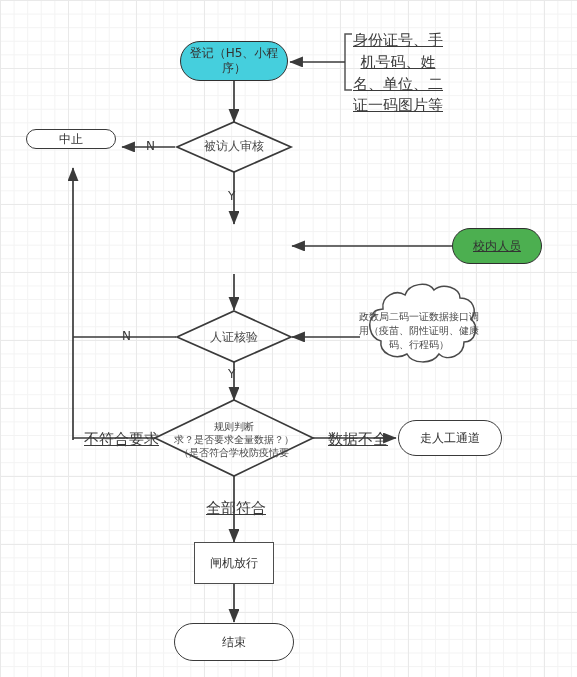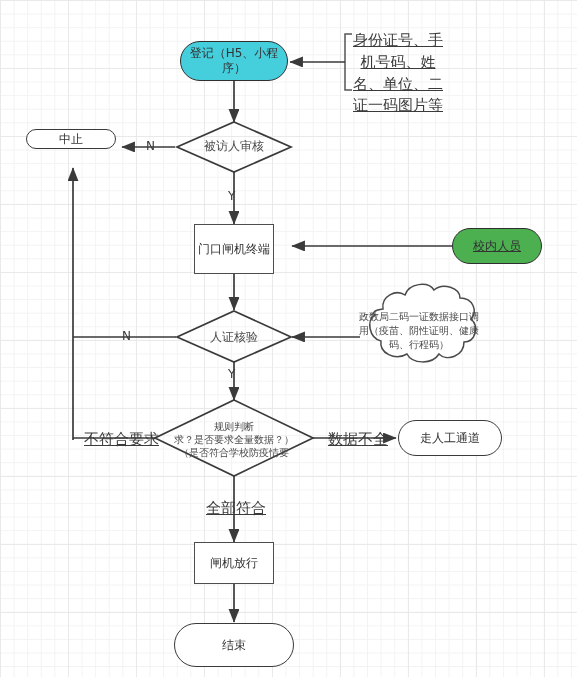--- a/index.html
+++ b/index.html
@@ -173,23 +173,20 @@
   </div>
 
   <div class="node rounded f13" style="left:26px; top:129px; width:90px; height:20px;">
     <span>中止</span>
   </div>
 
   <div class="diamond-label f12" style="left:186px; top:137px; width:96px; height:20px;">
     <span>被访人审核</span>
   </div>
 
-  <div class="node rect f12" style="left:194px; top:224px; width:80px; height:50px;">
-    <span>门口闸机终端</span>
-  </div>
 
   <div class="node rounded-green f13" style="left:452px; top:228px; width:90px; height:36px;">
     <span>校内人员</span>
   </div>
 
   <div class="diamond-label f12" style="left:190px; top:328px; width:88px; height:20px;">
     <span>人证核验</span>
   </div>
 
   <div class="cloud-text f10" style="left:357px; top:310px; width:124px;">
@@ -203,21 +200,21 @@
   </div>
 
   <div class="node rounded f13" style="left:398px; top:420px; width:104px; height:36px;">
     <span>走人工通道</span>
   </div>
 
   <div class="node rect f13" style="left:194px; top:542px; width:80px; height:42px;">
     <span>闸机放行</span>
   </div>
 
-  <div class="node rounded f13" style="left:174px; top:623px; width:120px; height:44px;">
+  <div class="node rounded f13" style="left:174px; top:623px; width:120px; height:38px;">
     <span>结束</span>
   </div>
 
   <div class="edge-label f12" style="left:146px; top:139px;">
     <span>N</span>
   </div>
 
   <div class="edge-label f12" style="left:228px; top:189px;">
     <span>Y</span>
   </div>

